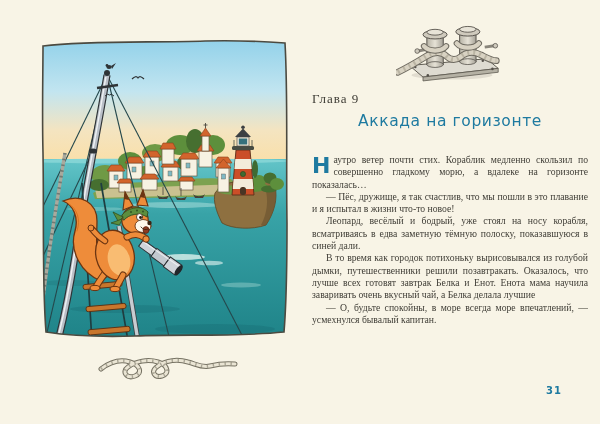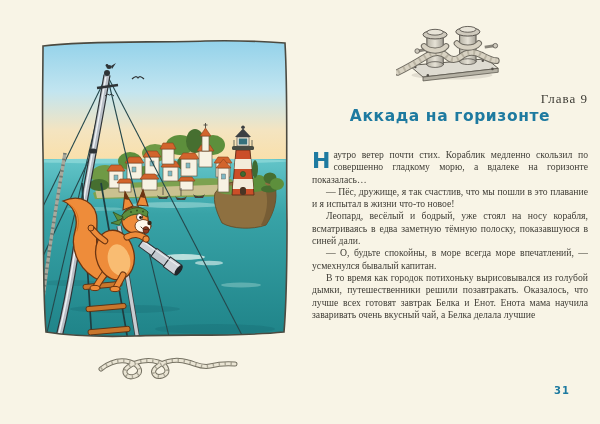--- a/index.html
+++ b/index.html
@@ -10,40 +10,40 @@
   }
   .illus{position:absolute;left:35px;top:33px}
   .illus svg{display:block}
   .knot{position:absolute;left:98px;top:347px}
   .knot svg{display:block}
 
   .right-page{position:absolute;left:312px;top:22px;width:276px}
   .bollard-wrap{height:62px;text-align:center}
   .bollard-wrap svg{display:block;margin:0 auto}
   .chapter-label{
-    margin-top:7px;text-align:right;
+    margin-top:7px;text-align:left;
     font-size:13px;letter-spacing:1px;color:#3e3c35;
   }
   .chapter-title{
-    text-align:center;
-    font-family:"DejaVu Sans",sans-serif;font-weight:bold;
+    margin-top:5px;text-align:center;
+    font-family:"DejaVu Sans",sans-serif;font-weight:normal;
     font-size:15.5px;letter-spacing:0.6px;color:#1e7aa0;
   }
   .body-text{
     margin-top:24px;font-size:9.7px;line-height:12.3px;
     text-align:justify;color:#3f3d36;
   }
   .body-text p{margin:0;text-indent:14px}
   .body-text p.first{text-indent:0}
   .dropcap{
     float:left;font-family:"DejaVu Sans",sans-serif;font-weight:bold;
     font-size:22px;line-height:22px;color:#1e7aa0;padding:1px 3px 0 0;
   }
   .page-number{
-    position:absolute;left:242px;top:363px;
+    position:absolute;left:234px;top:363px;
     font-family:"DejaVu Sans",sans-serif;font-weight:bold;
     font-size:10px;letter-spacing:1px;color:#1e7aa0;text-align:center;
   }
 </style>
 </head>
 <body>
 
 <div class="book">
 
   <div class="illus">
@@ -316,20 +316,20 @@
       </svg>
     </div>
 
     <div class="chapter-label">Глава 9</div>
     <div class="chapter-title">Аккада на горизонте</div>
 
     <div class="body-text">
       <p class="first"><span class="dropcap">Н</span><span>аутро ветер почти стих. Кораблик медленно скользил по совершенно гладкому морю, а вдалеке на горизонте показалась…</span></p>
       <p>— Пёс, дружище, я так счастлив, что мы пошли в это плавание и я испытал в жизни что-то новое!</p>
       <p>Леопард, весёлый и бодрый, уже стоял на носу корабля, всматриваясь в едва заметную тёмную полоску, показавшуюся в синей дали.</p>
+      <p>В то время как городок потихоньку вырисовывался из голубой дымки, путешественники решили позавтракать. Оказалось, что лучше всех готовят завтрак Белка и Енот. Енота мама научила заваривать очень вкусный чай, а Белка делала лучшие</p>
       <p>— О, будьте спокойны, в море всегда море впечатлений, — усмехнулся бывалый капитан.</p>
-      <p>В то время как городок потихоньку вырисовывался из голубой дымки, путешественники решили позавтракать. Оказалось, что лучше всех готовят завтрак Белка и Енот. Енота мама научила заваривать очень вкусный чай, а Белка делала лучшие</p>
     </div>
 
     <div class="page-number">31</div>
   </div>
 
 </div>
 
 </body></html>

